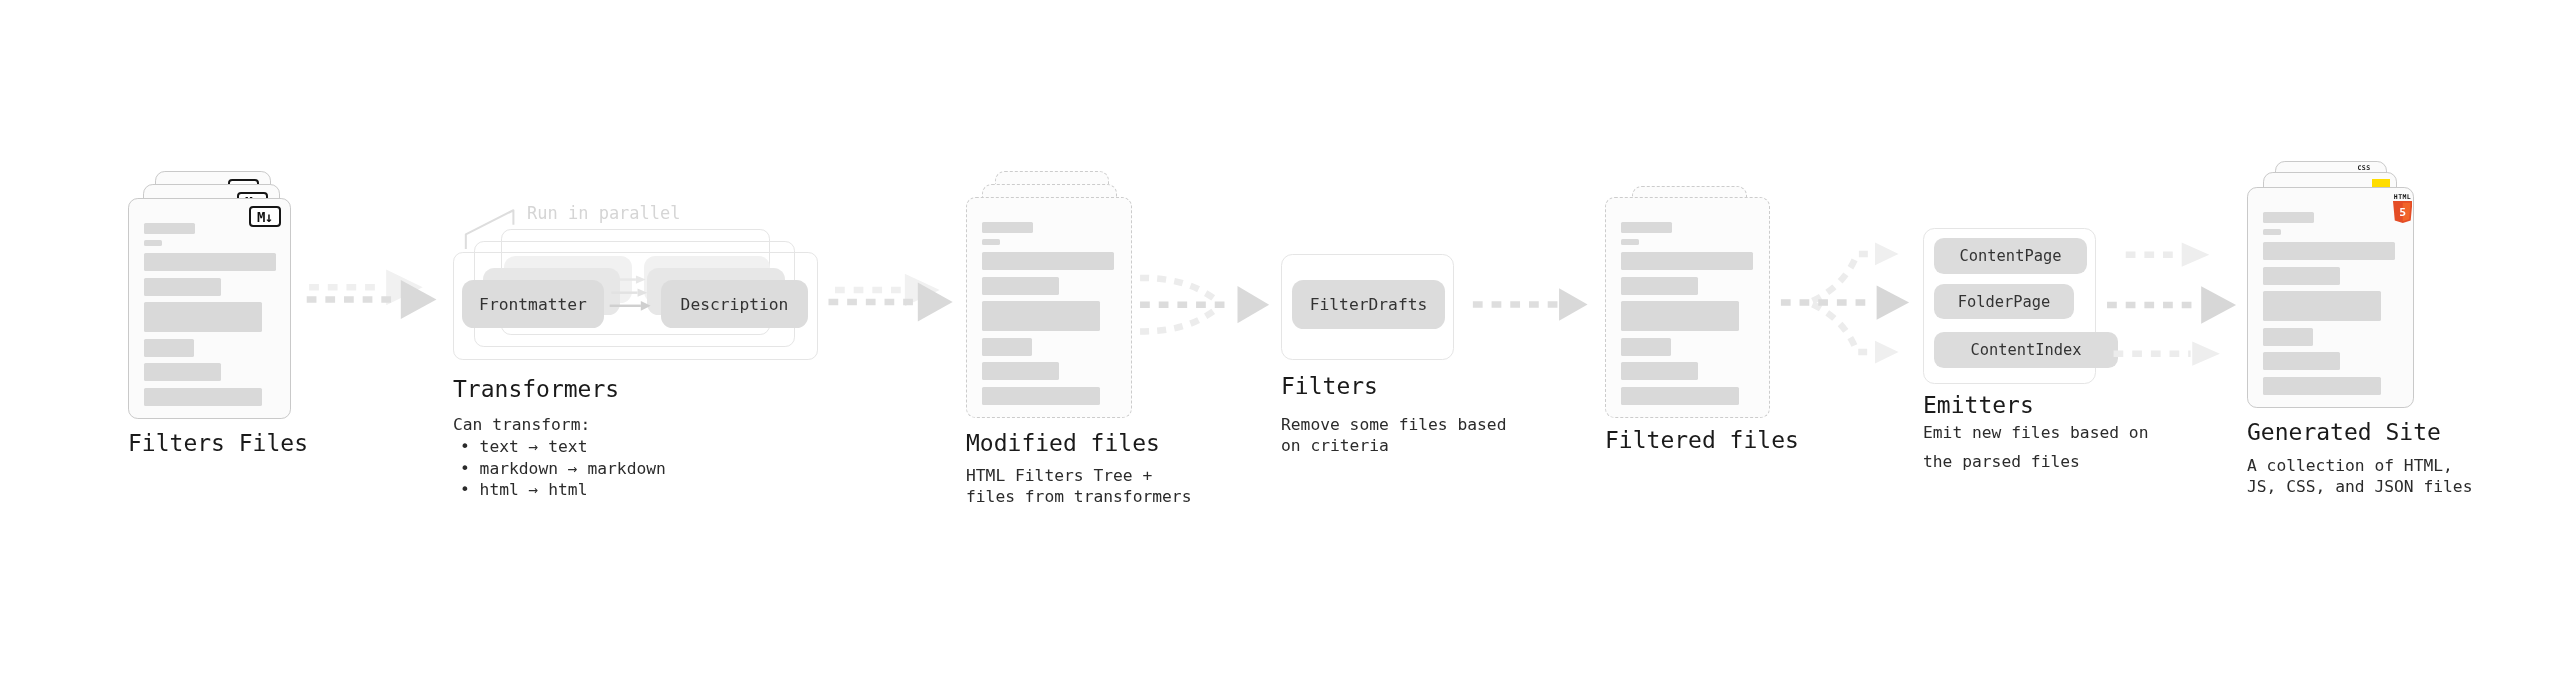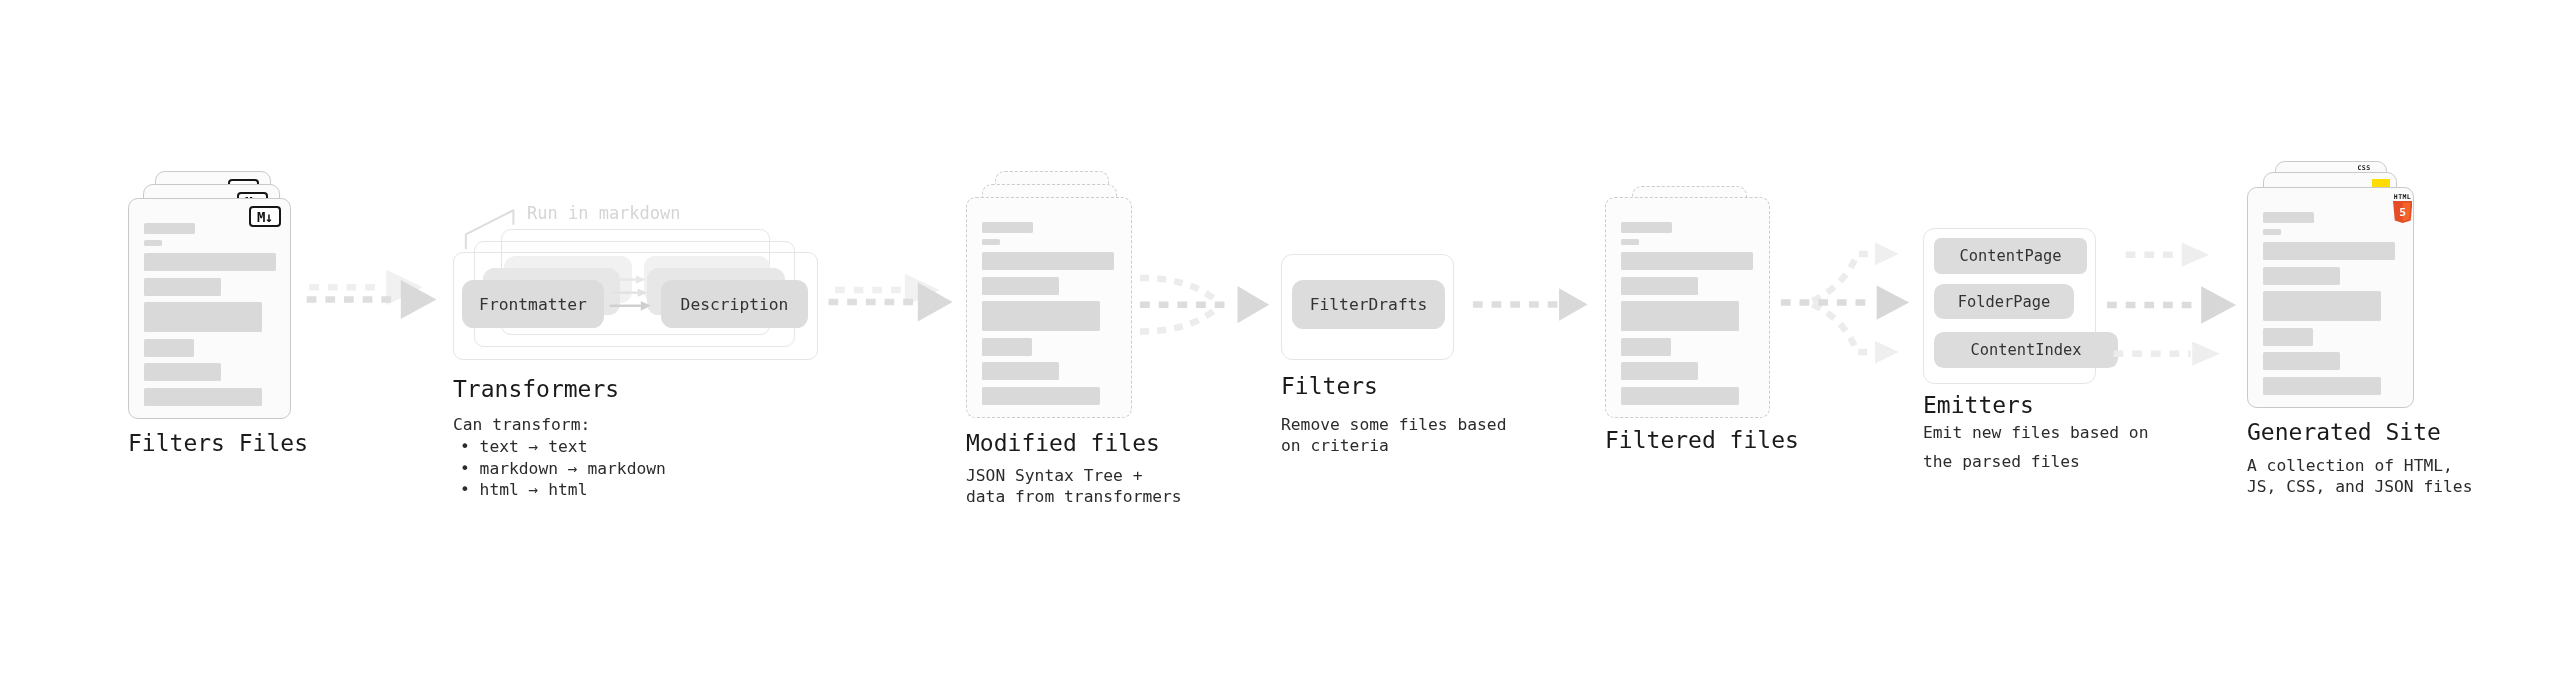--- a/index.html
+++ b/index.html
@@ -76,21 +76,21 @@
     <line x1="15" y1="25" x2="105" y2="25" stroke="#efefef" stroke-width="8" stroke-dasharray="12 11"></line>
     <polygon points="110,3 155,25 110,47" fill="#f1f1f1"></polygon>
     <line x1="12" y1="40" x2="122" y2="40" stroke="#dedede" stroke-width="8" stroke-dasharray="12 11"></line>
     <polygon points="128,16 172,40 128,64" fill="#d9d9d9"></polygon>
   </svg>
 
   <div>
     <svg class="arrow-svg" style="left:460px;top:203px;" width="81" height="50" viewBox="0 0 100 62">
       <polyline points="7,57 7,39 66,9 66,27" fill="none" stroke="#dddddd" stroke-width="2.5" stroke-linejoin="round"></polyline>
     </svg>
-    <div class="annot" style="left:527px;top:203px;">Run in markdown</div>
+    <div class="annot" style="left:527px;top:203px;">Run in parallel</div>
 
     <div class="obox" style="left:501px;top:229px;width:269px;height:106px;"></div>
     <div class="obox" style="left:474px;top:241px;width:321px;height:106px;"></div>
     <div class="obox" style="left:453px;top:252px;width:365px;height:108px;"></div>
 
     <div class="pill echo2" style="left:504px;top:256px;width:128px;height:47px;"></div>
     <div class="pill echo1" style="left:483px;top:268px;width:137px;height:47px;"></div>
     <div class="pill" style="left:462px;top:280px;width:142px;height:48px;">Frontmatter</div>
 
     <div class="pill echo2" style="left:644px;top:256px;width:126px;height:47px;"></div>
@@ -127,22 +127,22 @@
       <div class="bar b1"></div>
       <div class="bar b2"></div>
       <div class="bar b3"></div>
       <div class="bar b4"></div>
       <div class="bar b5"></div>
       <div class="bar b6"></div>
       <div class="bar b7"></div>
       <div class="bar b8"></div>
     </div>
     <div class="title" style="left:966px;top:430px;">Modified files</div>
-    <div class="sub" style="left:966px;top:465px;">JSON Syntax Tree +</div>
-    <div class="sub" style="left:966px;top:486px;">data from transformers</div>
+    <div class="sub" style="left:966px;top:465px;">HTML Filters Tree +</div>
+    <div class="sub" style="left:966px;top:486px;">files from transformers</div>
   </div>
 
   <svg class="arrow-svg" style="left:1136px;top:268px;" width="138" height="75" viewBox="0 0 170 92">
     <path d="M 5 12 C 45 12 72 20 97 38" fill="none" stroke="#ececec" stroke-width="8" stroke-dasharray="11 10"></path>
     <path d="M 5 78 C 45 78 72 70 97 52" fill="none" stroke="#ececec" stroke-width="8" stroke-dasharray="11 10"></path>
     <line x1="5" y1="45" x2="120" y2="45" stroke="#dcdcdc" stroke-width="8" stroke-dasharray="12 11"></line>
     <polygon points="125,22 164,45 125,68" fill="#d9d9d9"></polygon>
   </svg>
 
   <div>
@@ -177,21 +177,21 @@
     <path d="M 45 85 Q 85 66 100 27 L 120 27" fill="none" stroke="#ececec" stroke-width="8" stroke-dasharray="11 10"></path>
     <polygon points="122,13 151,27 122,41" fill="#efefef"></polygon>
     <path d="M 45 89 Q 85 108 100 148 L 120 148" fill="none" stroke="#ececec" stroke-width="8" stroke-dasharray="11 10"></path>
     <polygon points="122,134 151,148 122,162" fill="#efefef"></polygon>
     <line x1="6" y1="87" x2="120" y2="87" stroke="#dcdcdc" stroke-width="8" stroke-dasharray="12 11"></line>
     <polygon points="124,66 164,87 124,108" fill="#d7d7d7"></polygon>
   </svg>
 
   <div>
     <div class="obox" style="left:1923px;top:228px;width:173px;height:156px;border-radius:11.4px;"></div>
-    <div class="pill sm" style="left:1934px;top:238px;width:153px;height:36px;border-radius:7px;">ContentPage</div>
+    <div class="pill sm" style="left:1934px;top:238px;width:153px;height:36px;">ContentPage</div>
     <div class="pill sm" style="left:1934px;top:284px;width:140px;height:35px;">FolderPage</div>
     <div class="pill sm" style="left:1934px;top:332px;width:184px;height:36px;">ContentIndex</div>
     <div class="title" style="left:1923px;top:392px;">Emitters</div>
     <div class="sub" style="left:1923px;top:422px;">Emit new files based on</div>
     <div class="sub" style="left:1923px;top:451px;">the parsed files</div>
   </div>
 
   <svg class="arrow-svg" style="left:2103px;top:240px;" width="142" height="134" viewBox="0 0 175 165">
     <line x1="28" y1="18" x2="95" y2="18" stroke="#ececec" stroke-width="8" stroke-dasharray="12 11"></line>
     <polygon points="97,3 131,18 97,33" fill="#eeeeee"></polygon>

